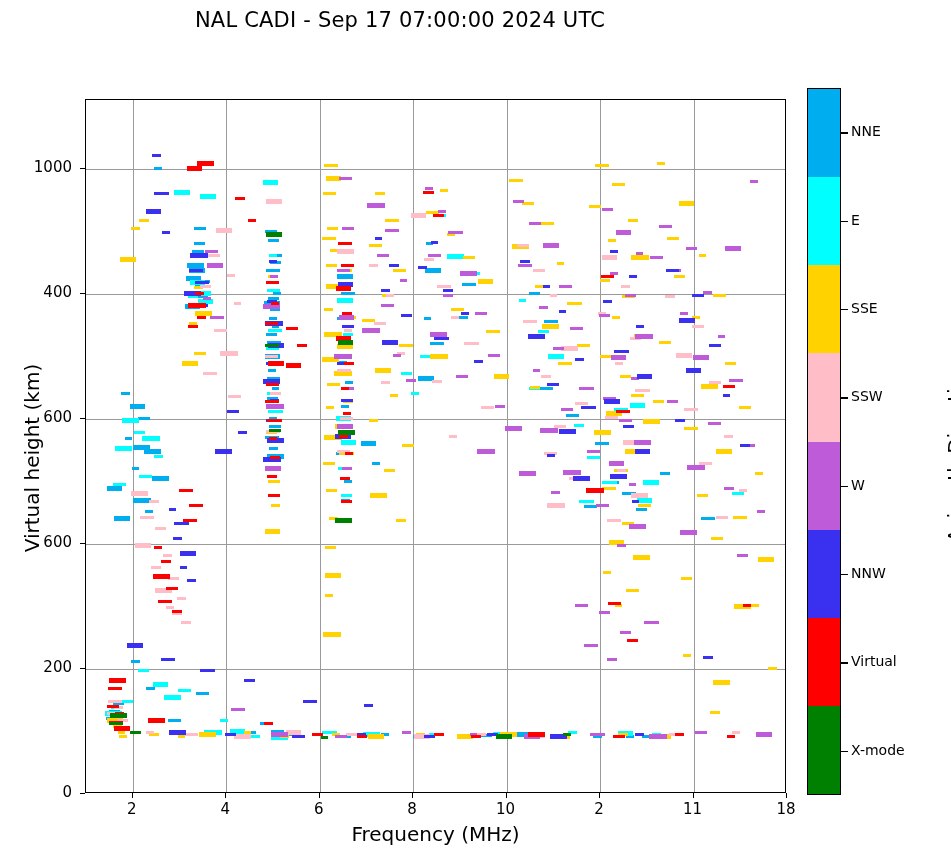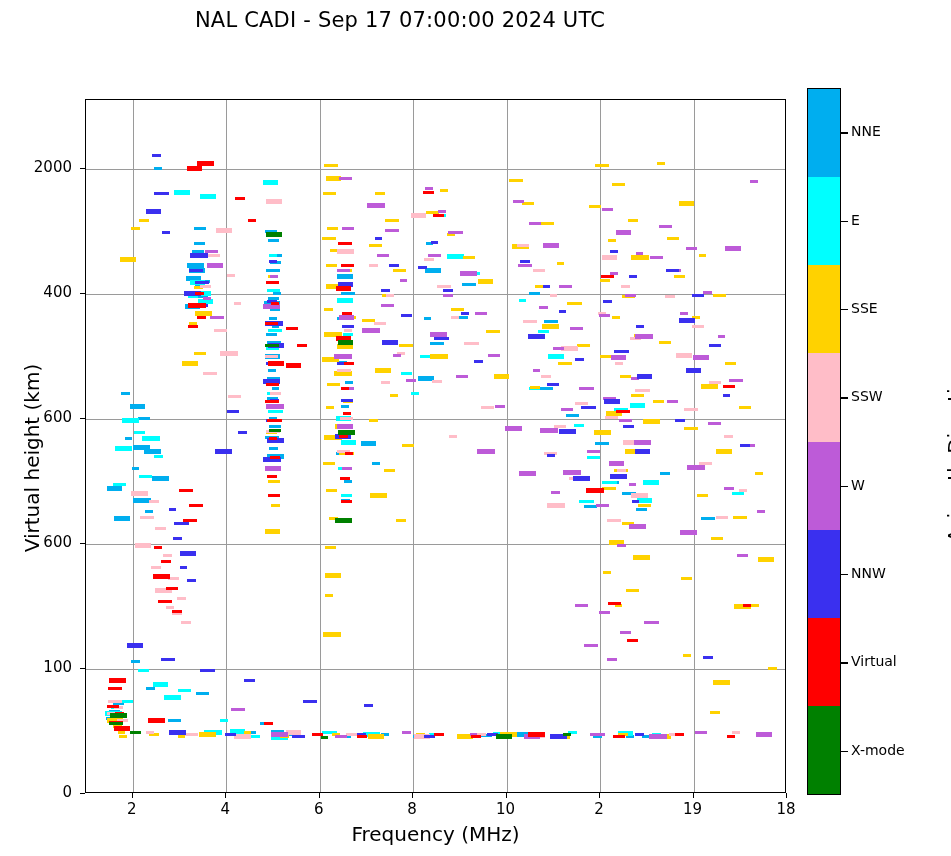--- a/index.html
+++ b/index.html
@@ -754,35 +754,35 @@
     <div class="xlab" style="left: 205.2px;">4</div>
     <div class="xtick" style="left: 318.667px;"></div>
     <div class="xlab" style="left: 298.667px;">6</div>
     <div class="xtick" style="left: 412.133px;"></div>
     <div class="xlab" style="left: 392.133px;">8</div>
     <div class="xtick" style="left: 505.6px;"></div>
     <div class="xlab" style="left: 485.6px;">10</div>
     <div class="xtick" style="left: 599.067px;"></div>
     <div class="xlab" style="left: 579.067px;">2</div>
     <div class="xtick" style="left: 692.533px;"></div>
-    <div class="xlab" style="left: 672.533px;">19</div>
+    <div class="xlab" style="left: 672.533px;">11</div>
     <div class="xtick" style="left: 786px;"></div>
     <div class="xlab" style="left: 766px;">18</div>
     <div class="ytick" style="top: 793px;"></div>
     <div class="ylab" style="top: 783px;">0</div>
     <div class="ytick" style="top: 667.955px;"></div>
-    <div class="ylab" style="top: 657.955px;">100</div>
+    <div class="ylab" style="top: 657.955px;">200</div>
     <div class="ytick" style="top: 542.91px;"></div>
     <div class="ylab" style="top: 532.91px;">600</div>
     <div class="ytick" style="top: 417.865px;"></div>
     <div class="ylab" style="top: 407.865px;">600</div>
     <div class="ytick" style="top: 292.82px;"></div>
     <div class="ylab" style="top: 282.82px;">400</div>
     <div class="ytick" style="top: 167.775px;"></div>
-    <div class="ylab" style="top: 157.775px;">2000</div>
+    <div class="ylab" style="top: 157.775px;">1000</div>
   </div>
 
 <div id="cbar">
     <div class="cseg" style="background: rgb(0, 174, 239); height: 12.5%;"></div>
     <div class="cseg" style="background: rgb(0, 255, 255); height: 12.5%;"></div>
     <div class="cseg" style="background: rgb(255, 210, 0); height: 12.5%;"></div>
     <div class="cseg" style="background: rgb(255, 189, 200); height: 12.5%;"></div>
     <div class="cseg" style="background: rgb(189, 91, 216); height: 12.5%;"></div>
     <div class="cseg" style="background: rgb(58, 48, 239); height: 12.5%;"></div>
     <div class="cseg" style="background: rgb(255, 0, 0); height: 12.5%;"></div>

